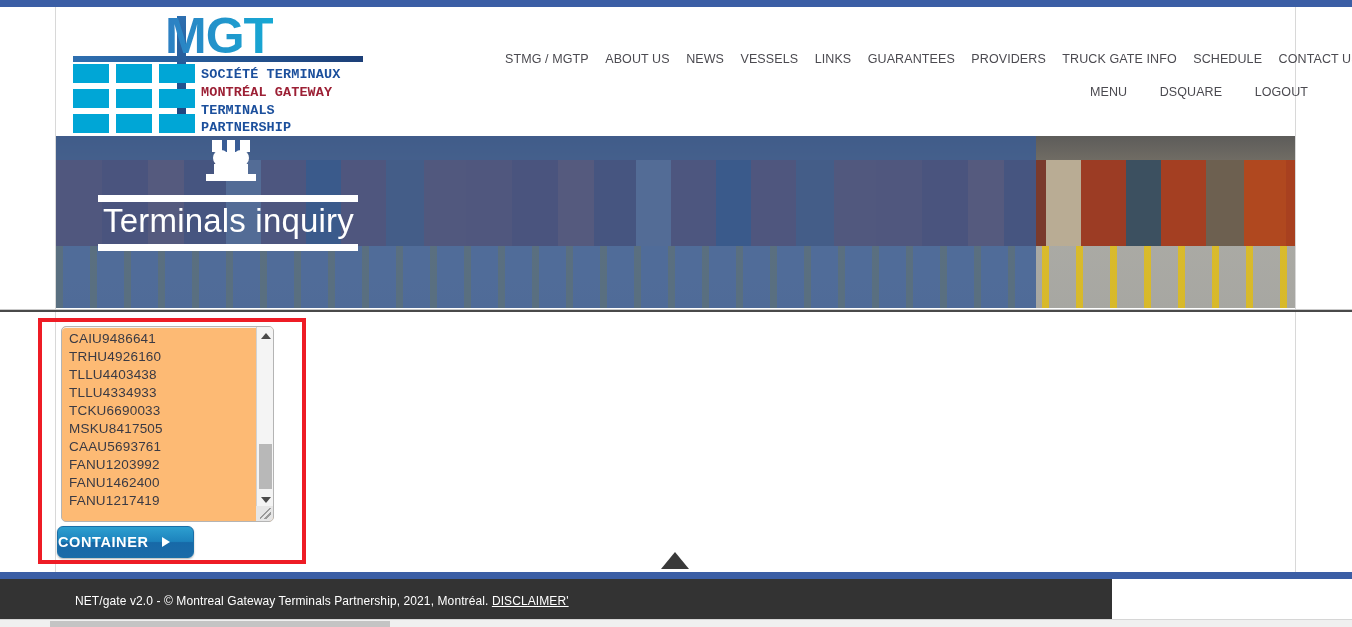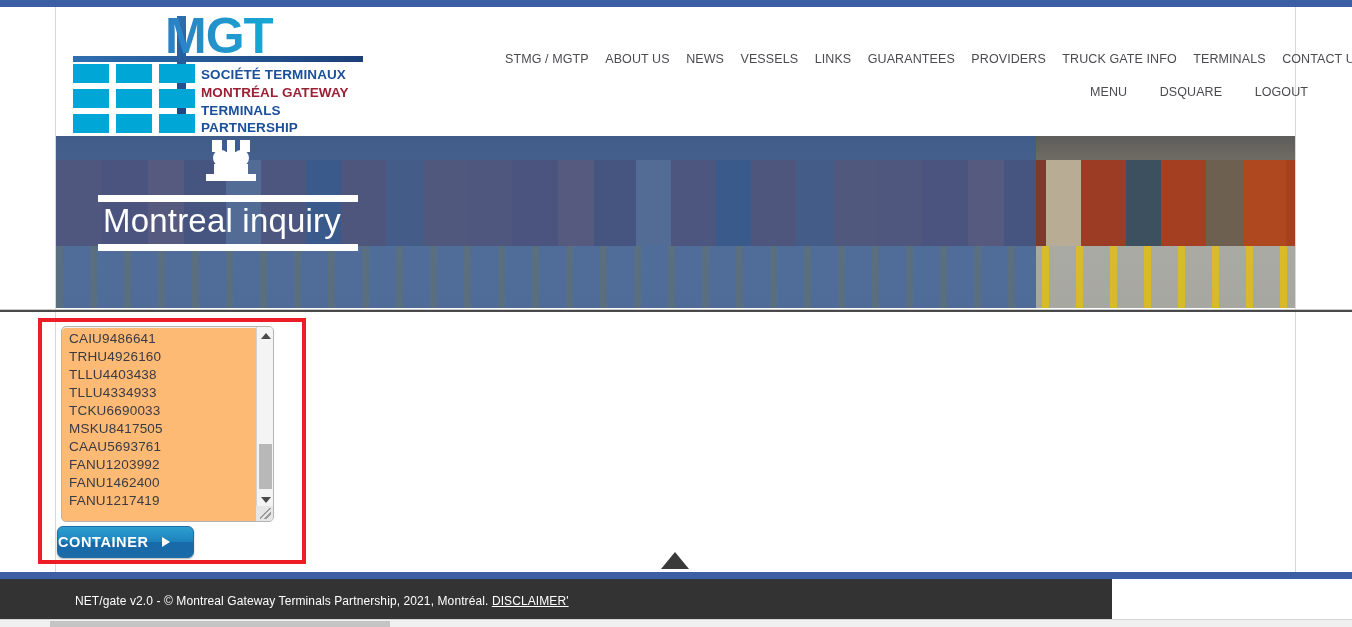--- a/index.html
+++ b/index.html
@@ -77,20 +77,21 @@
     font-size: 50px; font-weight: bold;
     letter-spacing: -1px;
     background: linear-gradient(to right,#2e7fc2,#16a9d4);
     -webkit-background-clip: text; background-clip: text;
     color: transparent;
     line-height: 1;
   }
   .logo-lines {
     position: absolute; left: 128px; top: 50px;
     line-height: 1.32;
+    font-family: Liberation Mono, monospace;
   }
   .logo-lines div {
     font-size: 13.5px; font-weight: bold; letter-spacing: .1px;
   }
   .l-blue { color: #1b4f9c; }
   .l-red  { color: #9c2035; }
   .l-blue2 { color: #1b4f9c; }
 
   
   .nav-row1 {
@@ -367,21 +368,21 @@
 
   <nav class="nav-row1">
     <a href="#">STMG / MGTP</a>
     <a href="#">ABOUT US</a>
     <a href="#">NEWS</a>
     <a href="#">VESSELS</a>
     <a href="#">LINKS</a>
     <a href="#">GUARANTEES</a>
     <a href="#">PROVIDERS</a>
     <a href="#">TRUCK GATE INFO</a>
-    <a href="#">TERMINALS</a>
+    <a href="#">SCHEDULE</a>
     <a href="#">CONTACT US</a>
     
   </nav>
 
   <nav class="nav-row2">
     <a href="#">MENU</a>
     <a href="#">DSQUARE</a>
     <a href="#">LOGOUT</a>
   </nav>
 
@@ -393,21 +394,21 @@
     <rect x="16" y="0" width="38" height="12" fill="#ffffff"></rect>
     <rect x="26" y="0" width="5" height="12" fill="#3a5d96"></rect>
     <rect x="39" y="0" width="5" height="12" fill="#3a5d96"></rect>
     <circle cx="25" cy="18" r="8" fill="#ffffff"></circle>
     <circle cx="45" cy="18" r="8" fill="#ffffff"></circle>
     <rect x="25" y="12" width="20" height="12" fill="#ffffff"></rect>
     <rect x="18" y="24" width="34" height="10" fill="#ffffff"></rect>
     <rect x="10" y="34" width="50" height="7" fill="#ffffff"></rect>
   </svg>
   <div class="banner-line-top"></div>
-  <div class="banner-title">Montreal inquiry</div>
+  <div class="banner-title">Terminals inquiry</div>
   <div class="banner-line-bot"></div>
 
   <div class="under-banner"></div>
   <div class="under-banner2"></div>
 
   <div class="red-box"></div>
 
   <div class="listbox">
     <div class="list-items">
       <div>CAIU9486641</div>

